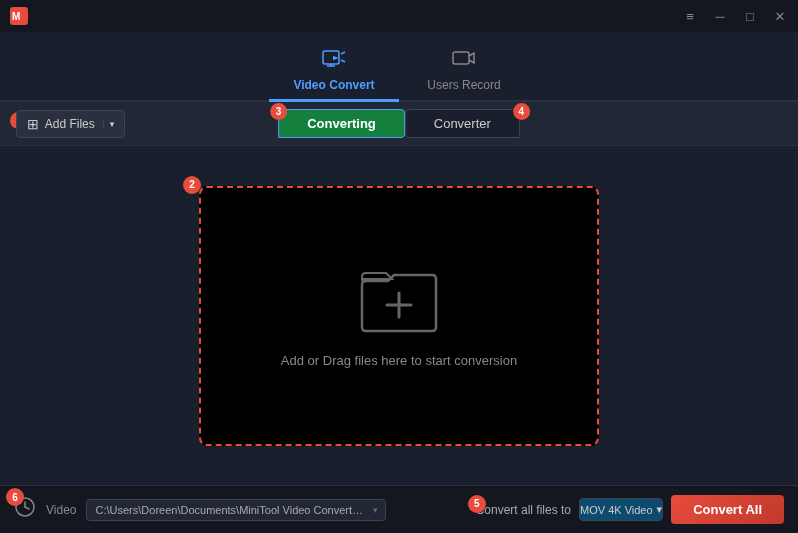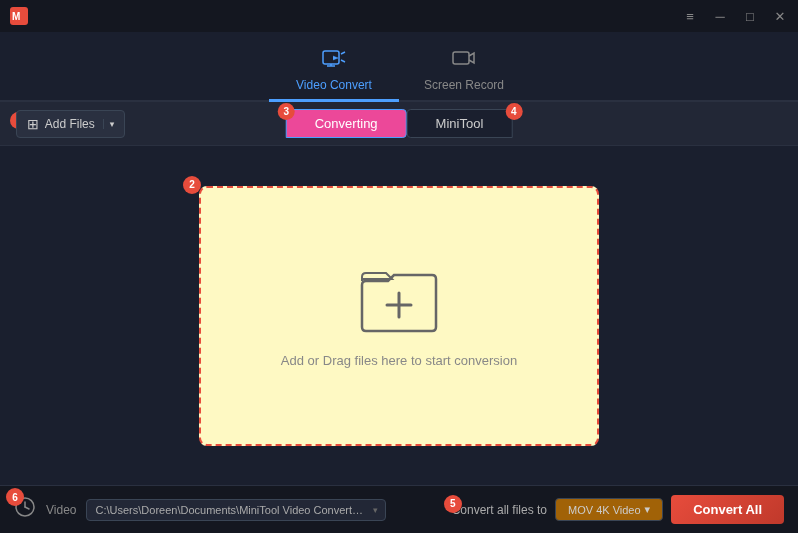--- a/index.html
+++ b/index.html
@@ -68,20 +68,21 @@
       height: 60px;
       cursor: pointer;
       gap: 4px;
       border-bottom: 3px solid transparent;
       margin-bottom: -2px;
       color: #888;
     }
     .tab-item.active {
       color: #4d9fff;
       border-bottom: 3px solid #4d9fff;
+      font-weight: bold;
     }
     .tab-icon {
       font-size: 20px;
     }
     .tab-label {
       font-size: 12px;
     }
 
     
     .toolbar {
@@ -115,23 +116,23 @@
     }
     .tab-sub-item {
       padding: 6px 28px;
       font-size: 13px;
       cursor: pointer;
       border: 1px solid #3a4555;
       background: #1a1f2e;
       color: #ccc;
     }
     .tab-sub-item.active {
-      background: #ec4899;
+      background: #15803d;
       color: #fff;
-      font-weight: 400;
+      font-weight: 700;
       border-color: #4d9fff;
     }
     .tab-sub-item:first-child {
       border-radius: 4px 0 0 4px;
     }
     .tab-sub-item:last-child {
       border-radius: 0 4px 4px 0;
     }
 
     
@@ -142,21 +143,21 @@
       align-items: center;
       justify-content: center;
       padding: 20px;
     }
 
     .drop-zone {
       width: 400px;
       height: 260px;
       border: 2px dashed #e74c3c;
       border-radius: 8px;
-      background: #fef9c3;
+      background: #000000;
       display: flex;
       flex-direction: column;
       align-items: center;
       justify-content: center;
       gap: 14px;
       cursor: pointer;
     }
 
     .drop-hint {
       font-size: 13px;
@@ -214,24 +215,24 @@
       display: flex;
       align-items: center;
       gap: 8px;
     }
     .footer-convert-label {
       font-size: 12px;
       color: #aaa;
       white-space: nowrap;
     }
     .footer-format-select {
-      background: #a16207;
+      background: #0c4a6e;
       border: 1px solid #3a4555;
       border-radius: 4px;
-      padding: 4px 12px;
+      padding: 4px 0;
       font-size: 11px;
       color: #ccc;
       display: flex;
       align-items: center;
       gap: 4px;
       cursor: pointer;
       text-align: right;
     }
     .convert-all-btn {
       background: linear-gradient(135deg, #e74c3c, #c0392b);
@@ -304,41 +305,41 @@
     </span>
     <span class="tab-label">Video Convert</span>
   </div>
   <div class="tab-item">
     <span class="tab-icon">
       <svg width="24" height="20" viewBox="0 0 24 20" fill="none">
         <rect x="1" y="3" width="16" height="12" rx="2" stroke="#888" stroke-width="1.5" fill="none"></rect>
         <polyline points="17,7 22,4 22,14 17,11" stroke="#888" stroke-width="1.5" fill="none"></polyline>
       </svg>
     </span>
-    <span class="tab-label">Screen Record</span>
+    <span class="tab-label">Users Record</span>
   </div>
 </div>
 
 <div class="toolbar" style="position:relative;">
   <div class="toolbar-left" style="position:relative;">
     <span class="number-badge">1</span>
     <div class="add-files-btn">
       <span class="add-files-icon">⊞</span>
       <span>Add Files</span>
       <span class="add-files-arrow">▾</span>
     </div>
   </div>
 
   <div class="toolbar-center" style="position:absolute; left:50%; transform:translateX(-50%); display:flex; align-items:center; gap:0;">
     <div style="position:relative; display:inline-flex; align-items:center;">
       <span class="number-badge" style="left:-8px; top:-6px;">3</span>
       <div class="tab-sub-item active">Converting</div>
     </div>
     <div style="position:relative; display:inline-flex; align-items:center;">
-      <div class="tab-sub-item">MiniTool</div>
+      <div class="tab-sub-item">Converter</div>
       <span class="number-badge" style="left:auto; right:-10px; top:-6px;">4</span>
     </div>
   </div>
 </div>
 
 <div class="main-content">
   <div style="position:relative; display:inline-block;">
     <span class="number-badge" style="position:absolute; top:-10px; left:-16px; width:18px; height:18px; background:#e74c3c; color:#fff; font-size:10px; font-weight:bold; border-radius:50%; display:flex; align-items:center; justify-content:center; z-index:5;">2</span>
     <div class="drop-zone">
       <svg width="90" height="76" viewBox="0 0 90 76" fill="none">

